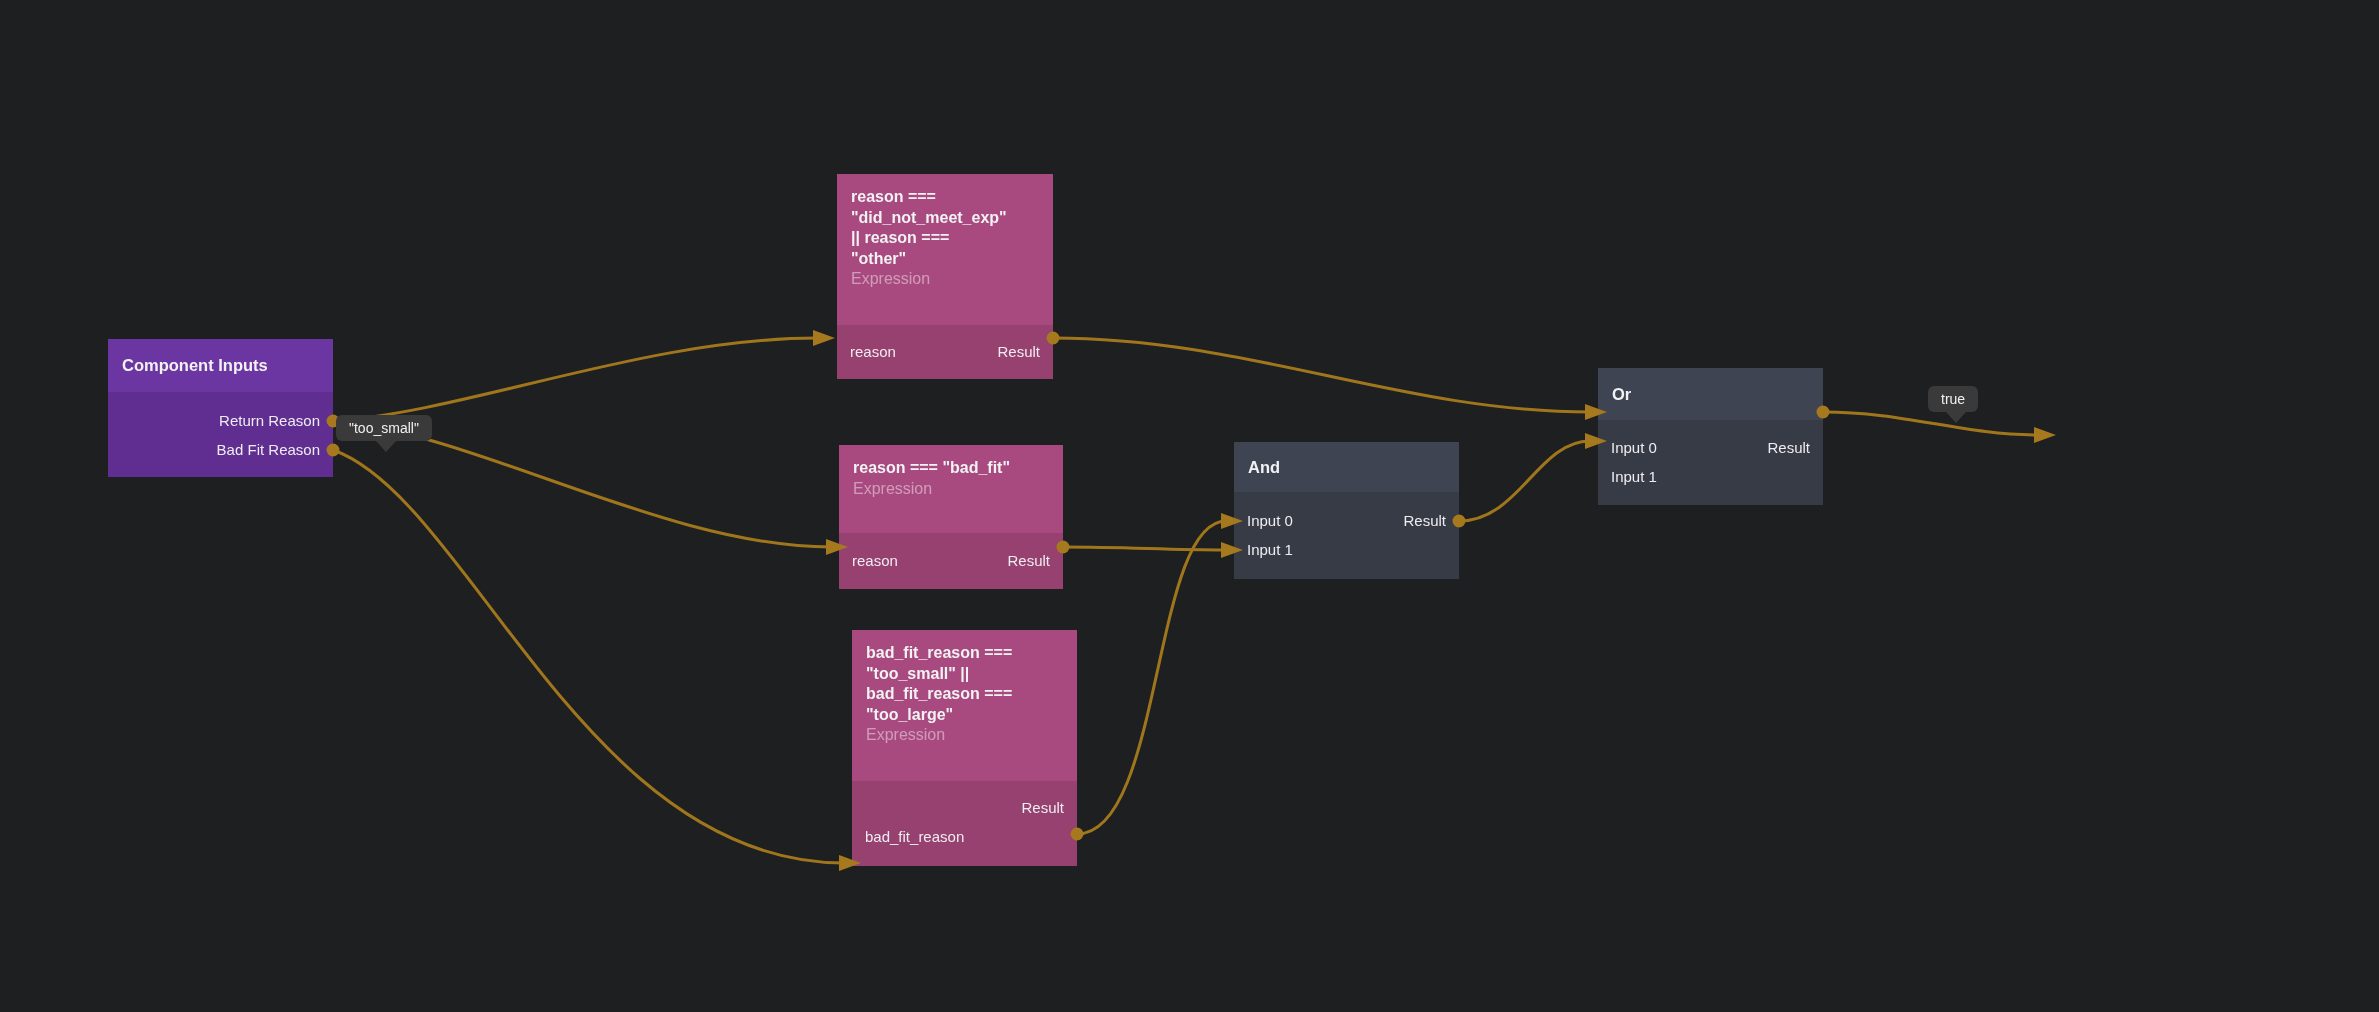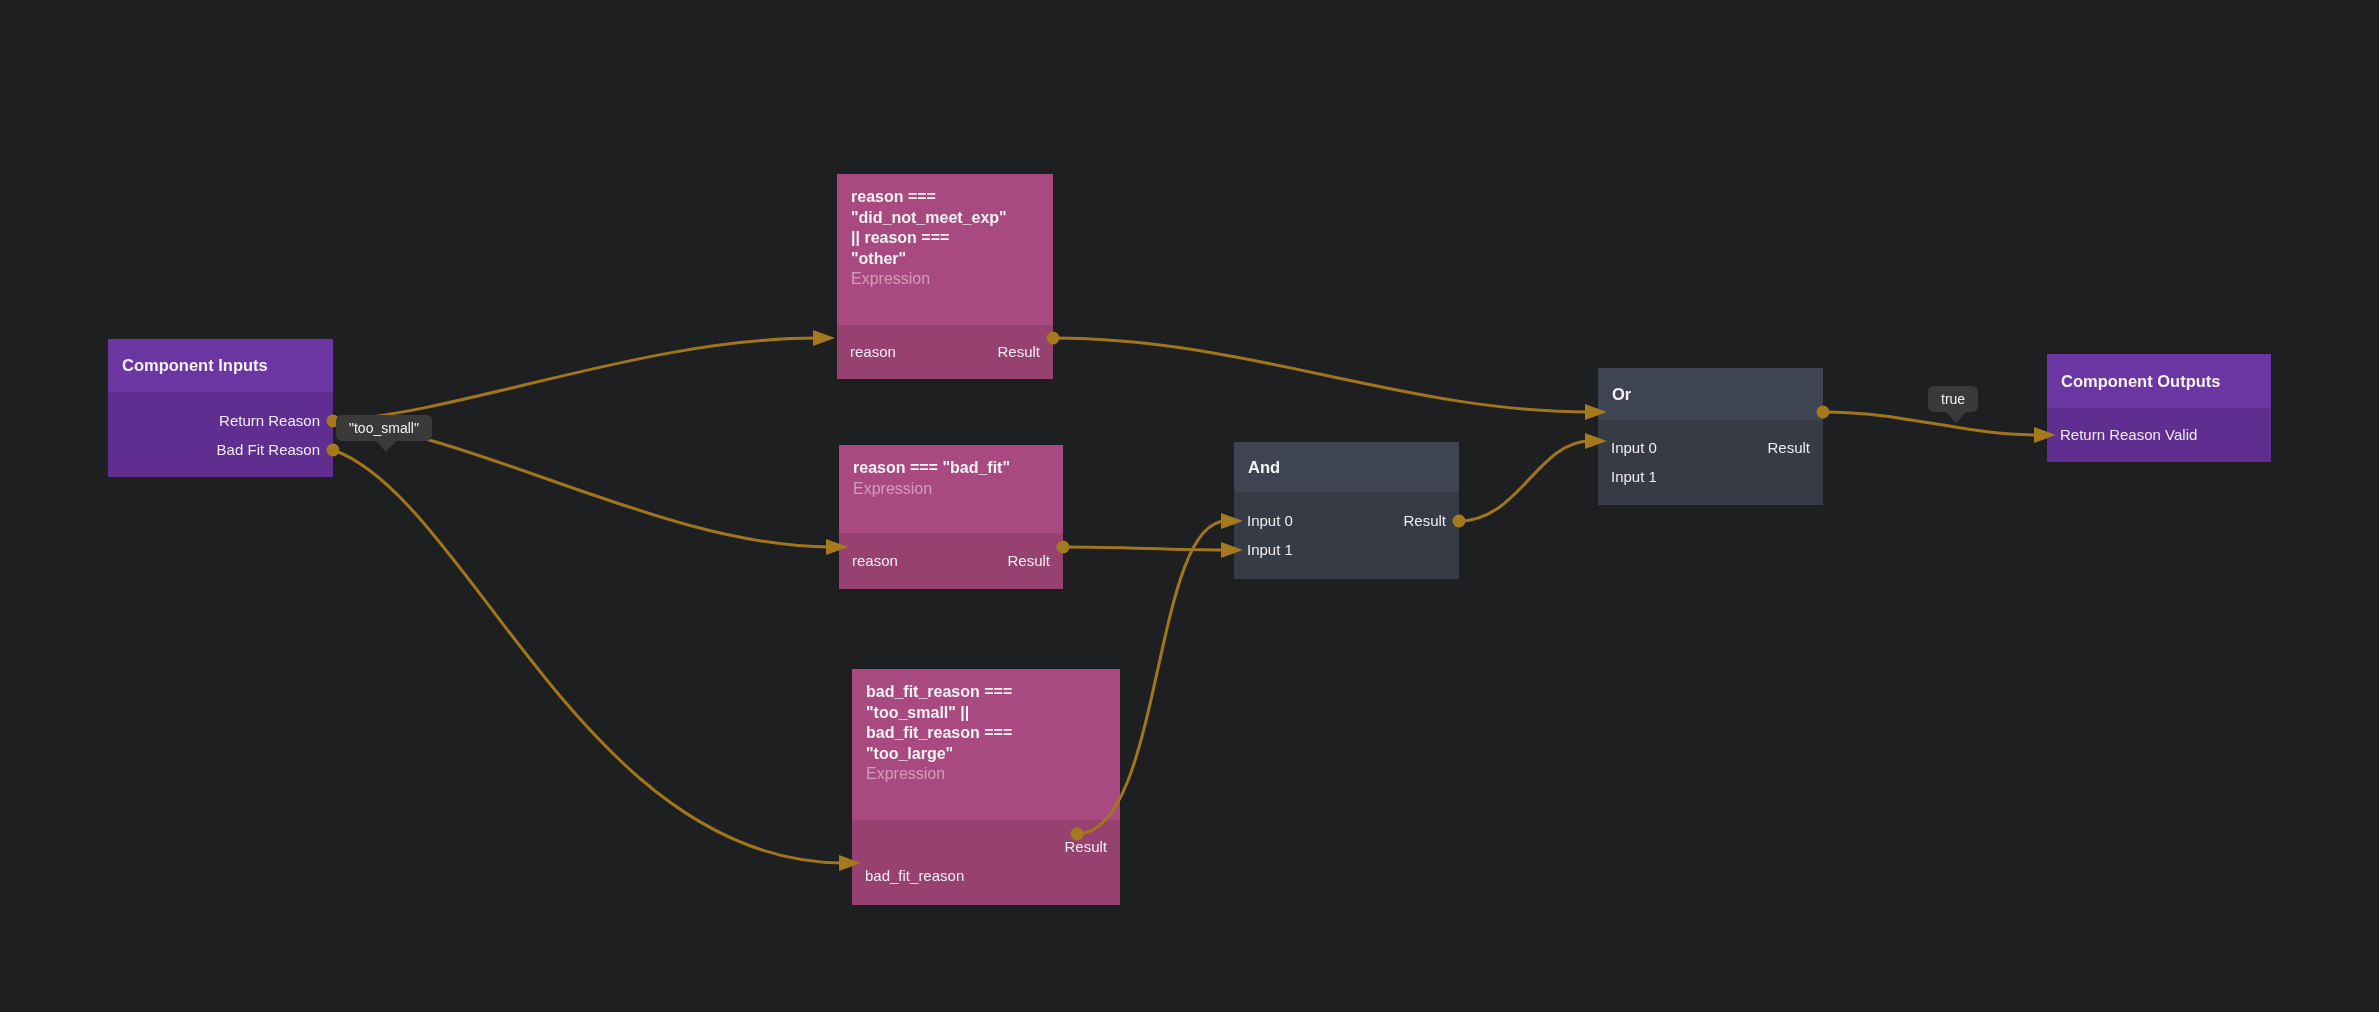--- a/index.html
+++ b/index.html
@@ -37,21 +37,21 @@
   .exprhead{display:block;padding:13px 14px 0;font-size:16px;font-weight:600;line-height:20.5px;}
   .exprhead .line{white-space:nowrap;}
   .exprhead .subtitle{font-weight:400;color:var(--subtitle-text);}
 
   #n-ci {left:108px; top:339px; width:225px;}  #n-ci  .hdr{height:53px;}
   #n-ci  .bod{padding:14px 0 13px;}
   #n-e1 {left:826px; top:174px; width:227px;padding-left:11px;}  #n-e1  .exprhead{height:138px;}
   #n-e1  .bod{padding:12px 0 13px;}
   #n-e2 {left:839px; top:445px; width:224px;}  #n-e2  .exprhead{height:75px;}
   #n-e2  .bod{padding:13px 0 14px;}
-  #n-e3 {left:852px; top:669px; width:268px;}  #n-e3  .exprhead{height:138px;}
+  #n-e3 {left:852px; top:630px; width:225px;}  #n-e3  .exprhead{height:138px;}
   #n-e3  .bod{padding:12px 0 15px;}
   #n-and{left:1234px;top:442px; width:225px;}  #n-and .hdr{height:50px;}
   #n-and .bod{padding:14px 0 15px;}
   #n-or {left:1598px;top:332px; width:225px;margin-top:36px;}  #n-or  .hdr{height:52px;}
   #n-or  .bod{padding:13px 0 14px;}
   #n-co {left:2047px;top:354px; width:224px;}  #n-co  .hdr{height:54px;}
   #n-co  .bod{padding:12px 0 13px;}
 
   .vlabel{
     position:absolute;z-index:9;background:var(--tooltip-bg);color:var(--tooltip-text);
@@ -176,28 +176,20 @@
       <div class="row">
         <span>Input 0</span>
         <span class="out">Result</span>
       </div>
       <div class="row">
         <span>Input 1</span>
       </div>
     </div>
   </div>
 
-  <div class="node purple" id="n-co">
-    <div class="hdr">Component Outputs</div>
-    <div class="bod">
-      <div class="row">
-        <span>Return Reason Valid</span>
-      </div>
-    </div>
-  </div>
 
   <div class="vlabel" id="vl-too-small">
     <span>"too_small"</span>
     <span class="tail"></span>
   </div>
   <div class="vlabel" id="vl-true">
     <span>true</span>
     <span class="tail"></span>
   </div>
 

